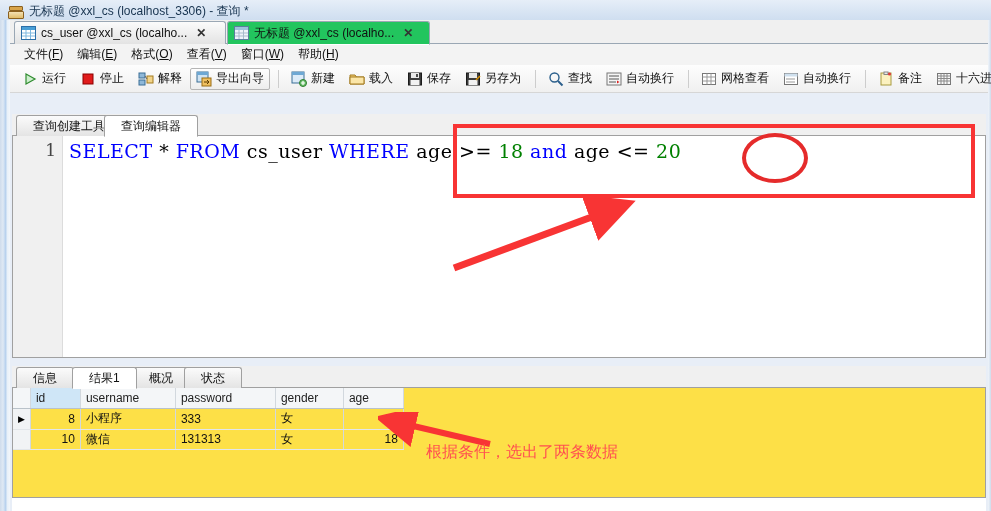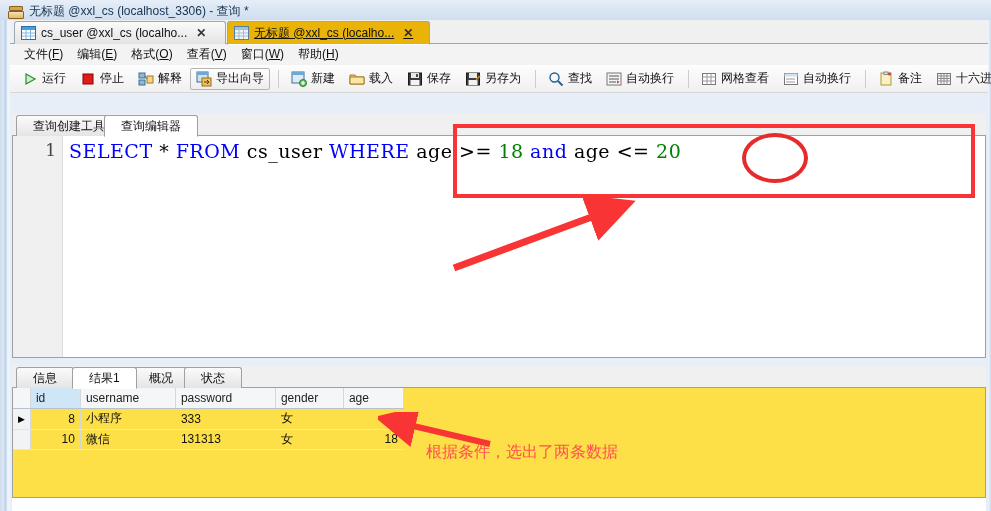--- a/index.html
+++ b/index.html
@@ -65,25 +65,24 @@
     border-bottom: none;
     border-radius: 3px 3px 0 0;
     font-size: 12px; color: #111;
     white-space: nowrap;
     cursor: default;
   }
   .doctab.inactive {
     background: linear-gradient(to bottom, #fbfbfb, #e3e3e3);
   }
   .doctab.active {
-    background: #eab308;
+    background: #22c55e;
     border-bottom: 1px solid #ffffff;
     z-index: 4;
     height: 24px;
-    text-decoration: underline;
   }
   .doctab .tabicon { width: 15px; height: 14px; margin-right: 5px; flex: none; }
   .doctab .tab-label { margin-right: 8px; }
   .doctab .tab-close {
     font-size: 12px; font-weight: bold; color: #333;
     width: 12px; text-align: center; cursor: pointer;
   }
 
   
   .menubar {

